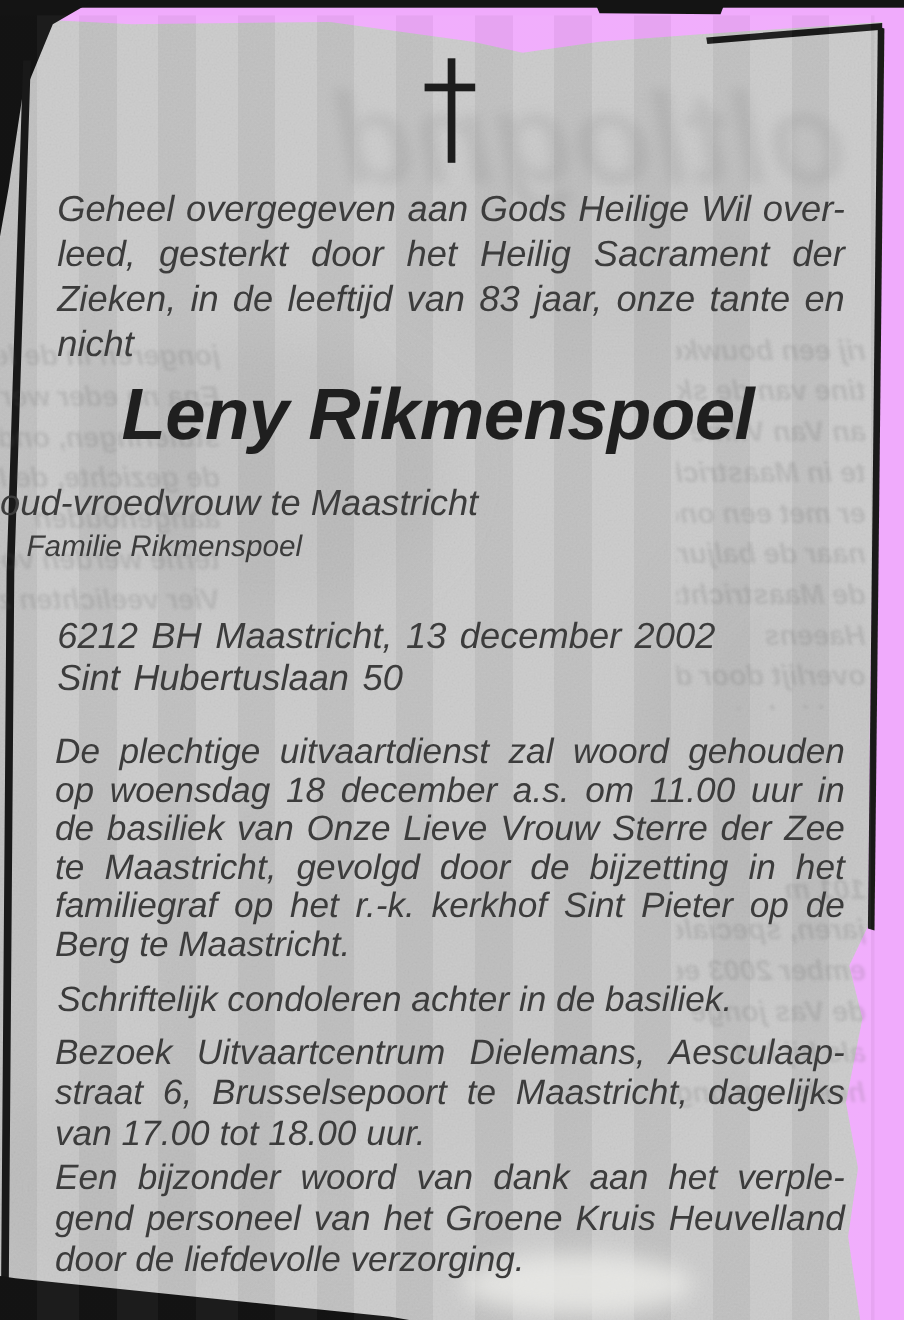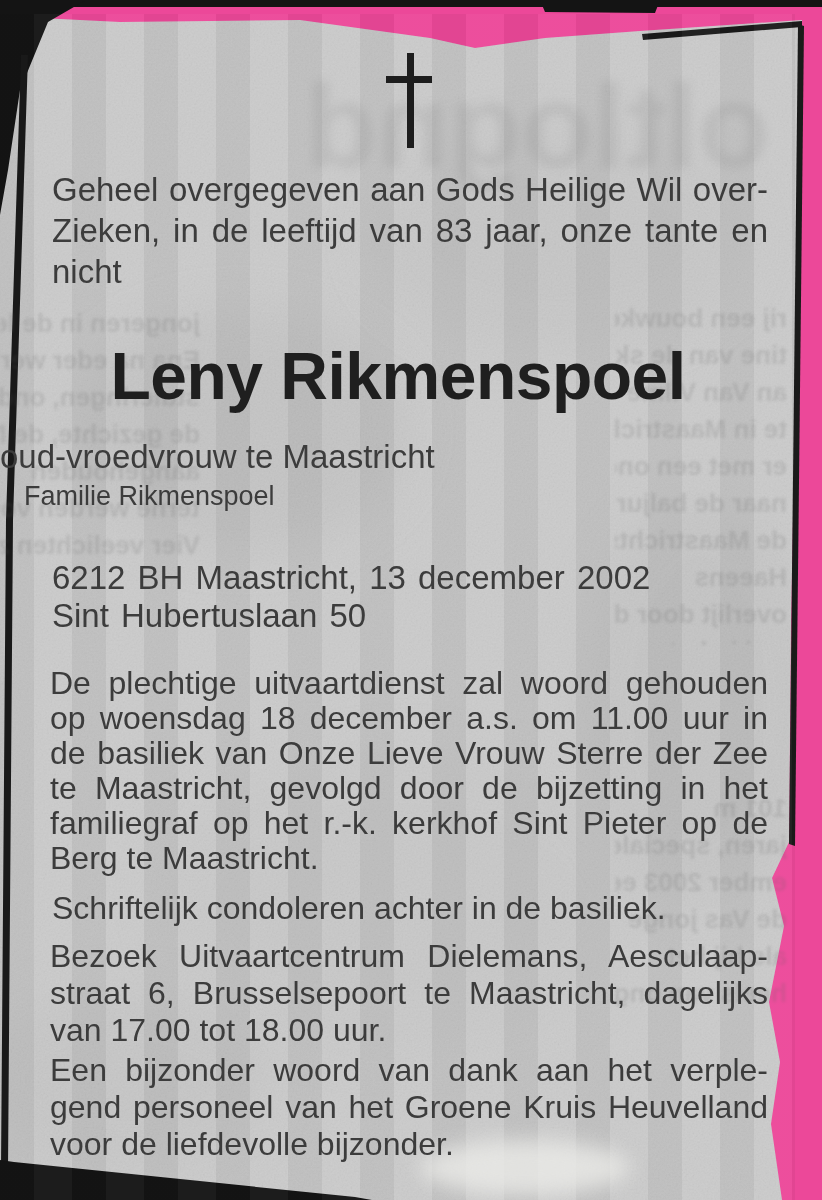--- a/index.html
+++ b/index.html
@@ -1,19 +1,20 @@
 <!DOCTYPE html>
 <html><head>
 <meta charset="utf-8">
 <style>
   html,body{margin:0;padding:0;background:#f2f1ee;}
   .stage{
     position:relative;width:822px;height:1200px;overflow:hidden;
-    background:#ec4899;
+    background:#f0abfc;
     font-family:"Liberation Sans","DejaVu Sans",sans-serif;
+    font-style:italic;
   }
   .stage svg{position:absolute;left:0;top:0;}
 
   
   .banding{
     position:absolute;left:0;top:14px;width:795px;height:1186px;
     background:repeating-linear-gradient(90deg,
       rgba(0,0,0,0.045) 0 34px, rgba(255,255,255,0.035) 34px 72px);
     pointer-events:none;
   }
@@ -155,20 +156,21 @@
   <div class="white-patch"></div>
 
   <div class="cross">
     <div class="v"></div>
     <div class="h"></div>
   </div>
 
   <main>
     <section class="para p-opening">
         <div class="tline">Geheel overgegeven aan Gods Heilige Wil over-</div>
+        <div class="tline">leed, gesterkt door het Heilig Sacrament der</div>
         <div class="tline">Zieken, in de leeftijd van 83 jaar, onze tante en</div>
         <div class="tline last">nicht</div>
       </section>
 
     <h1 class="deceased-name">Leny Rikmenspoel</h1>
 
     <div class="deceased-role">oud-vroedvrouw te Maastricht</div>
 
     <div class="family-line">Familie Rikmenspoel</div>
 
@@ -192,17 +194,17 @@
 
     <section class="para p-visit">
         <div class="tline">Bezoek Uitvaartcentrum Dielemans, Aesculaap-</div>
         <div class="tline">straat 6, Brusselsepoort te Maastricht, dagelijks</div>
         <div class="tline last">van 17.00 tot 18.00 uur.</div>
       </section>
 
     <section class="para p-thanks">
         <div class="tline">Een bijzonder woord van dank aan het verple-</div>
         <div class="tline">gend personeel van het Groene Kruis Heuvelland</div>
-        <div class="tline last">voor de liefdevolle bijzonder.</div>
+        <div class="tline last">door de liefdevolle verzorging.</div>
       </section>
   </main>
 
 </div>
 
 </body></html>

